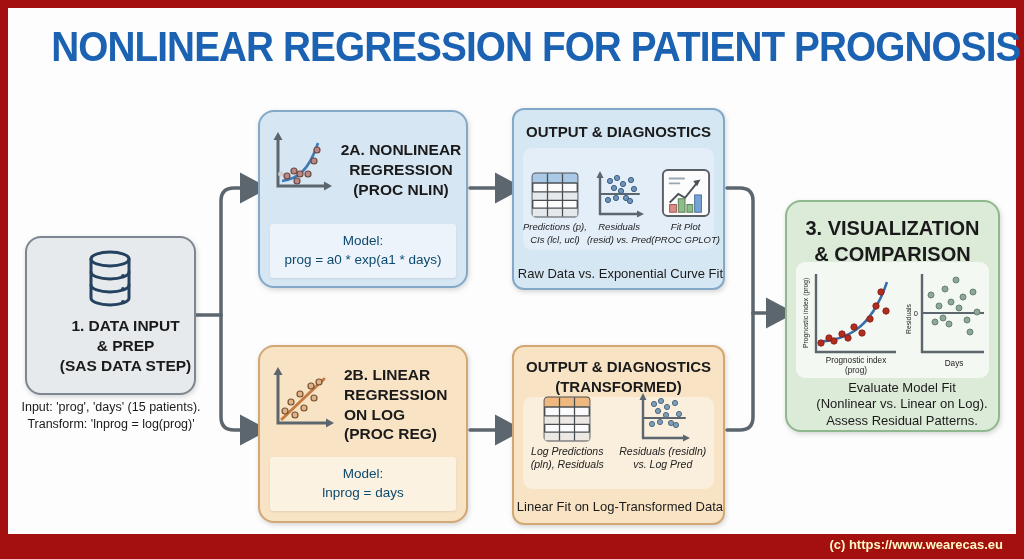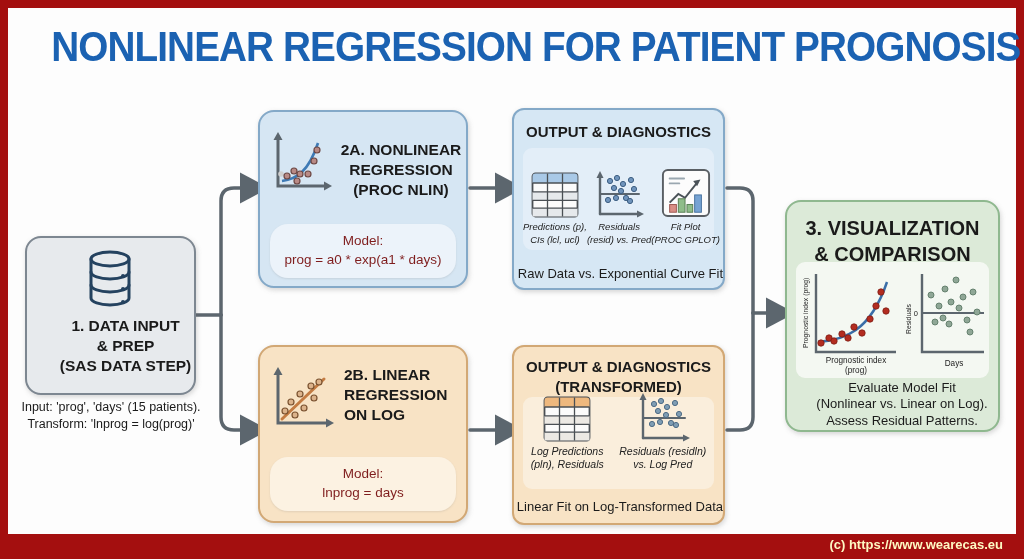--- a/index.html
+++ b/index.html
@@ -14,21 +14,21 @@
   .box { position: absolute; border-radius: 16px; box-shadow: 1px 2px 5px rgba(110,110,110,.28); }
   #box1  { left: 25px;  top: 236px; width: 171px; height: 159px; background: #e7eaed; border: 2px solid #7d8791; }
   #box2a { left: 258px; top: 110px; width: 210px; height: 178px; background: #d6e6f3; border: 2px solid #84a9c8; padding-left: 24px; }
   #outa  { left: 512px; top: 108px; width: 213px; height: 182px; background: #d6e7f4; border: 2px solid #84a9c8; border-radius: 12px; }
   #box2b { left: 258px; top: 345px; width: 210px; height: 178px; background: #f8e3c5; border: 2px solid #d2a875; }
   #outb  { left: 512px; top: 345px; width: 213px; height: 180px; background: #f8e3c5; border: 2px solid #d2a875; border-radius: 12px; }
   #box3  { left: 785px; top: 200px; width: 215px; height: 232px; background: #dcead8; border: 2px solid #8fb88f; }
   .box-title { font-weight: 700; color: #1a1a1a; line-height: 1.28; }
   .center { text-align: center; }
   .abs { position: absolute; }
-  .model-box { position: absolute; border-radius: 18px; text-align: center; font-size: 13.5px; color: #7f1d1d; line-height: 1.42; padding-top: 7px; box-shadow: 0 1px 2px rgba(120,120,120,.18); }
+  .model-box { position: absolute; border-radius: 3px; text-align: center; font-size: 13.5px; color: #0c4a6e; line-height: 1.42; padding-top: 7px; box-shadow: 0 1px 2px rgba(120,120,120,.18); }
   #box2a .model-box { left: 10px; top: 112px; width: 186px; height: 54px; background: #ecf3fa; }
   #box2b .model-box { left: 10px; top: 110px; width: 186px; height: 54px; background: #fcf2e2; }
   .inner-panel { position: absolute; border-radius: 9px; display: flex; justify-content: space-around; align-items: flex-end; }
   #outa .inner-panel { left: 9px; top: 38px; width: 191px; height: 102px; background: #e3eef8; padding-bottom: 4px; }
   #outb .inner-panel { left: 9px; top: 50px; width: 191px; height: 92px; background: #faeedc; padding-bottom: 17px; }
   #box3 .inner-panel { left: 9px; top: 60px; width: 193px; height: 116px; background: #f4f8f2; align-items: center; justify-content: center; }
   .diag-col { display: flex; flex-direction: column; align-items: center; justify-content: flex-end; }
   .diag-label { font-size: 9.5px; color: #222; line-height: 1.3; text-align: center; white-space: nowrap; margin-top: 3px; font-style: italic; }
   #outb .diag-label { font-size: 10.5px; }
   .panel-caption { position: absolute; width: 100%; text-align: right; font-size: 13px; color: #1b1b1b; }
@@ -213,20 +213,21 @@
           <circle cx="38" cy="45" r="3"></circle>
           <circle cx="45" cy="23" r="3"></circle>
         <circle cx="48" cy="35" r="3"></circle>
           <circle cx="53" cy="19" r="3"></circle>
       </g>
     </svg>
     <div class="abs box-title" style="left:84px; top:18px; width:122px; font-size:15.5px; text-align:left;">
       <div>2B. LINEAR</div>
       <div>REGRESSION</div>
       <div>ON LOG</div>
+      <div>(PROC REG)</div>
     </div>
     <div class="model-box">
       <div>Model:</div>
       <div>lnprog = days</div>
     </div>
   </div>
 
   <div class="box" id="outb">
     <div class="abs box-title center" style="left:0; top:10px; width:209px; font-size:15px; line-height:1.3;">
       <div>OUTPUT &amp; DIAGNOSTICS</div>

